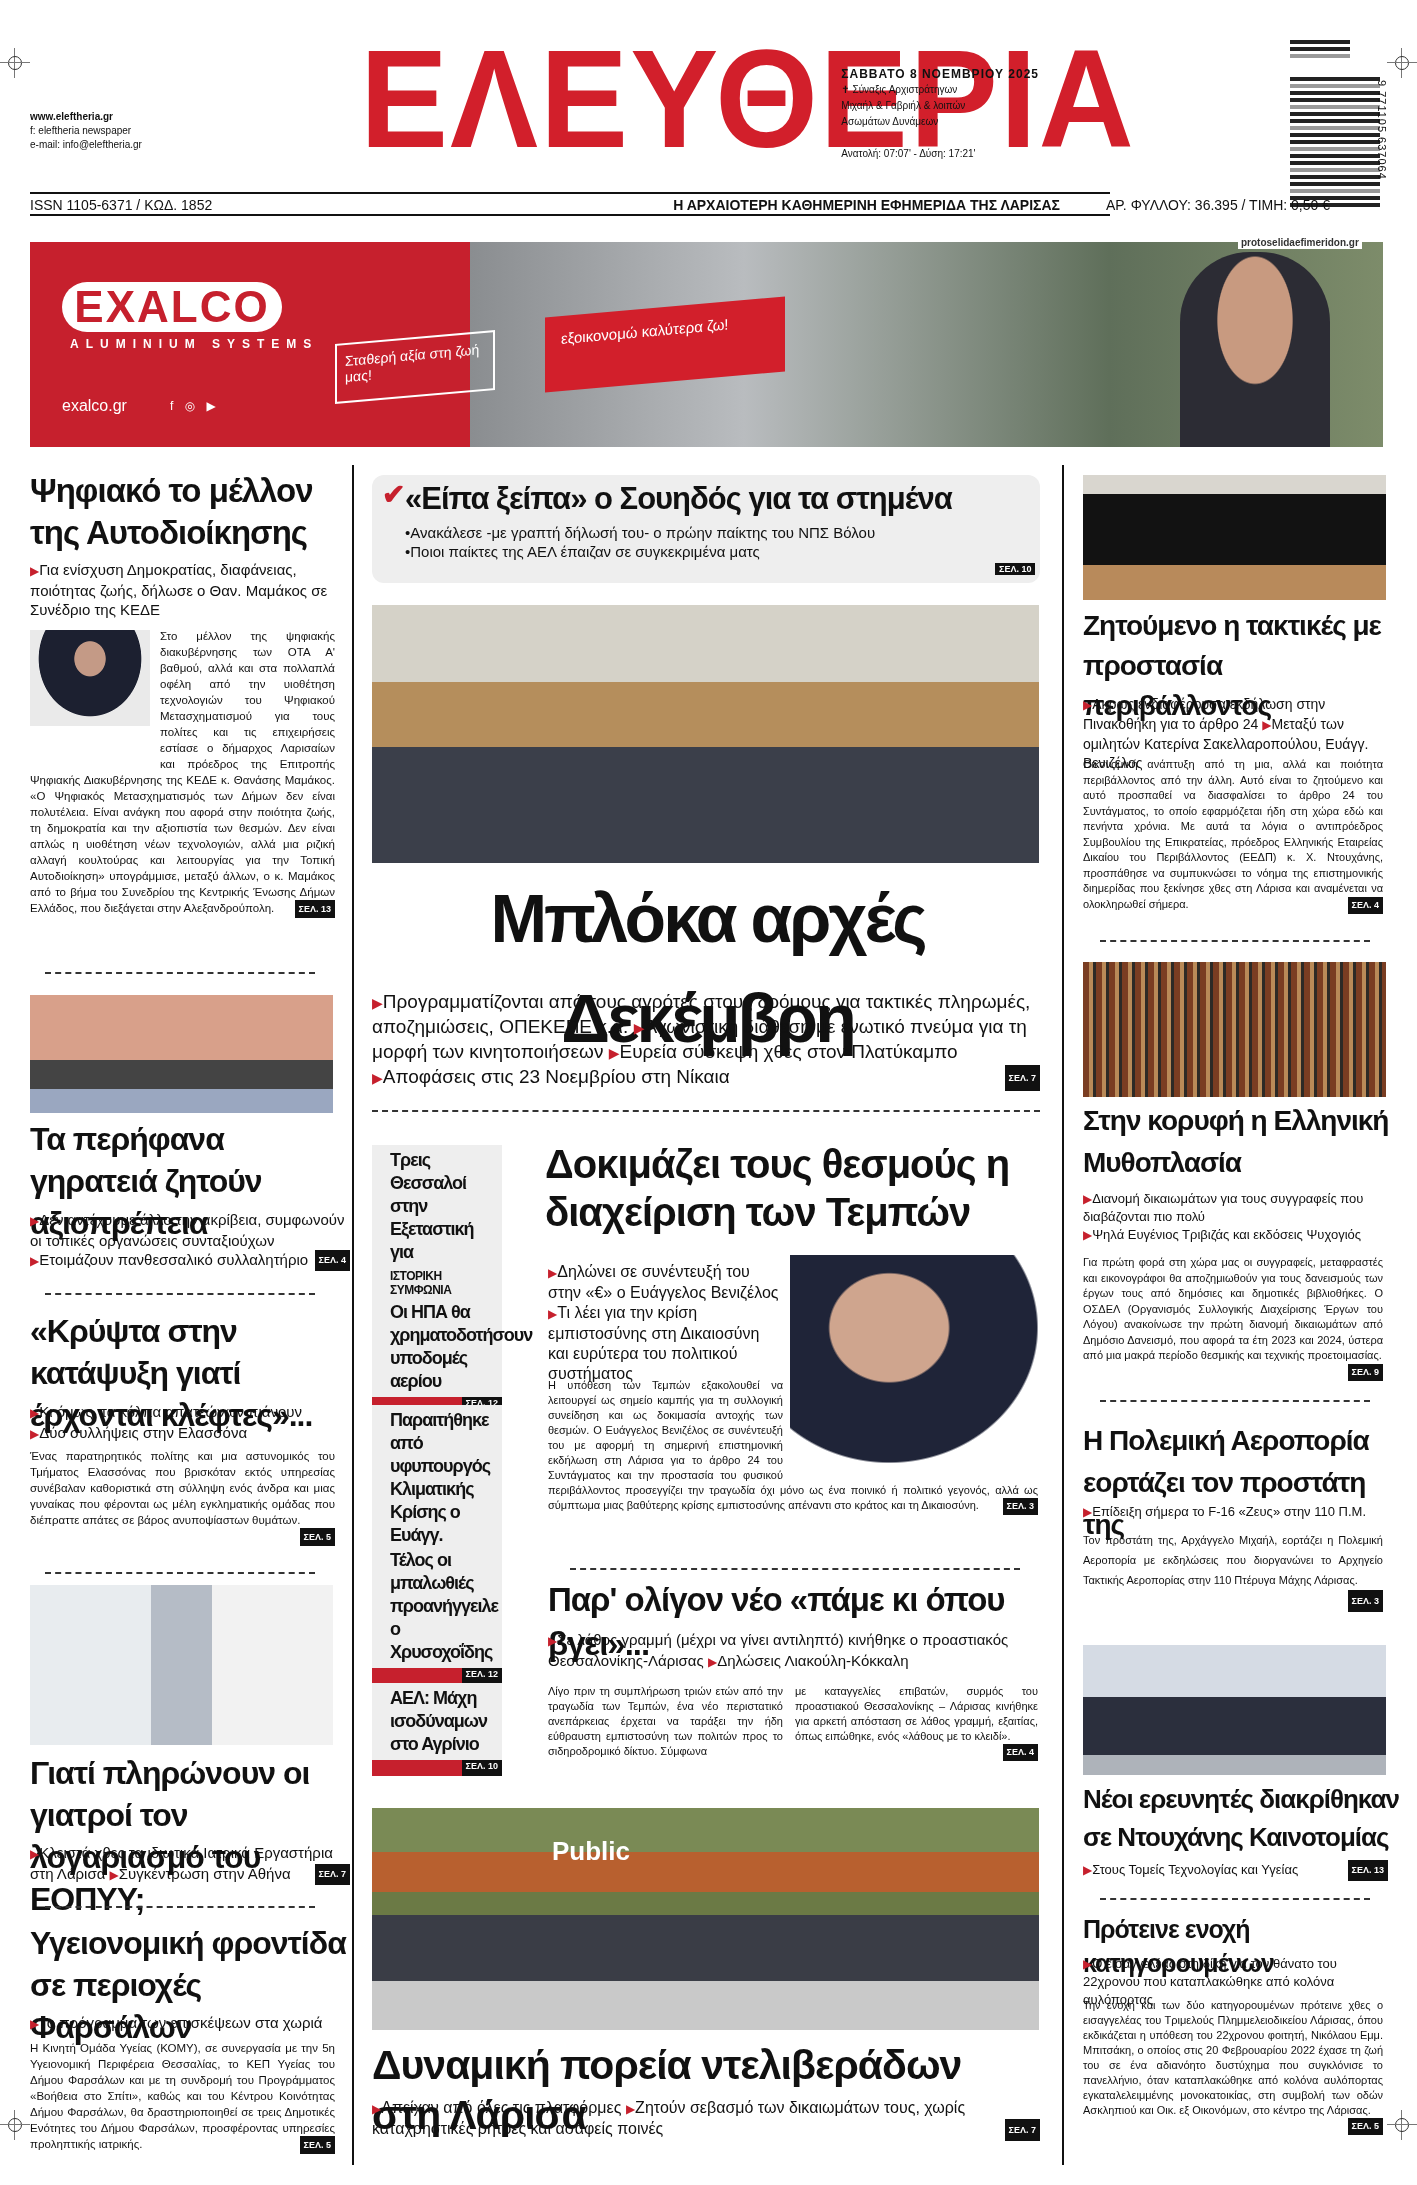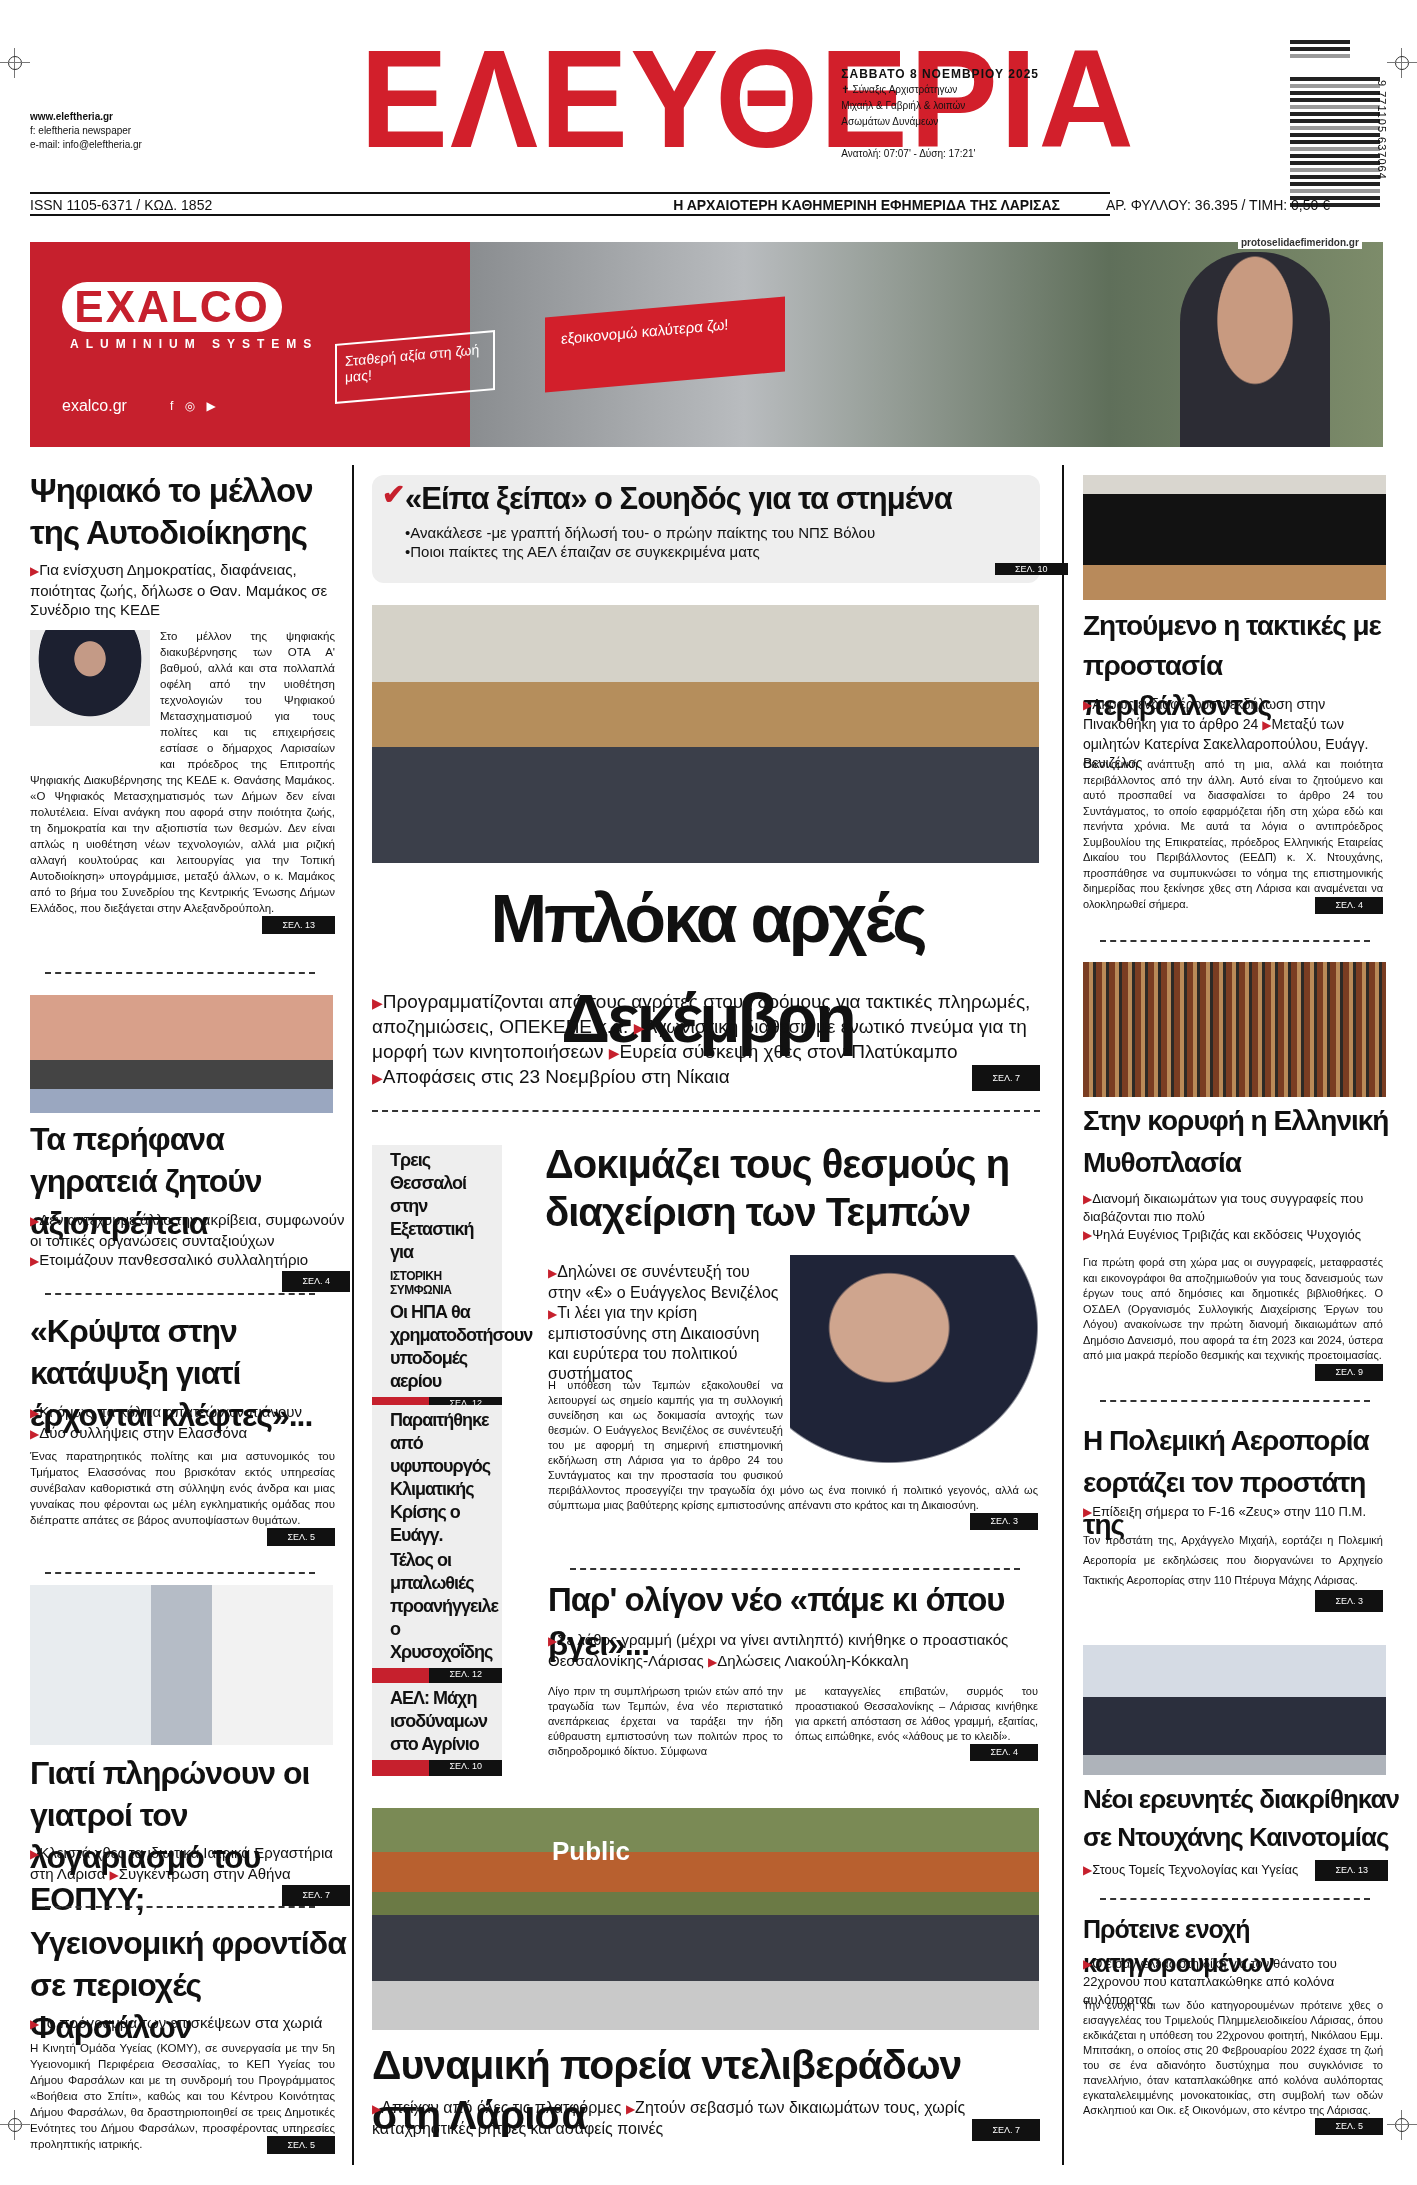--- a/index.html
+++ b/index.html
@@ -27,21 +27,21 @@
 .ad .slogan1{position:absolute;left:305px;top:95px;width:160px;height:60px;border:2px solid #fff;color:#fff;font-size:14px;padding:8px;transform:skewY(-5deg)}
 .ad .photo{position:absolute;left:440px;top:0;width:913px;height:205px;background:linear-gradient(90deg,#8a8d90 0%,#b9bcbf 30%,#5f6f5a 70%,#7d8c6a 100%)}
 .ad .slogan2{position:absolute;left:515px;top:65px;width:240px;height:75px;background:#d21f2b;color:#fff;font-size:15px;padding:14px 16px;transform:skewY(-5deg)}
 .ad .person{position:absolute;left:1150px;top:10px;width:150px;height:195px;background:radial-gradient(ellipse at 50% 35%,#c89a80 0 35%,#2c2c34 36%);border-radius:70px 70px 0 0}
 .watermark{left:1238px;top:236px;background:#fff;font-size:10px;font-weight:bold;color:#333;padding:1px 3px}
 .vline{position:absolute;width:2px;background:#111}
 .hl{font-family:"Liberation Sans",sans-serif;font-weight:bold;letter-spacing:-1px;transform-origin:left top}
 .sub-b{font-size:15px;line-height:19px}
 .sub-b .tri{color:#c6202d;font-size:12px}
 .body{font-size:11.5px;line-height:16px;text-align:justify}
-.sel{display:inline-block;background:#111;color:#fff;font-size:9px;font-weight:normal;padding:1px 20px;float:right}
+.sel{display:inline-block;background:#111;color:#fff;font-size:9px;font-weight:bold;padding:1px 4px;float:right}
 .dash{border-top:2px dashed #333;height:0;position:absolute}
 .img{position:absolute;overflow:hidden}
 .box{background:#eee;border-radius:12px}
 .sidebox{position:absolute;left:372px;width:130px;background:#eee}
 .sidebox .t{font-weight:bold;font-size:18px;line-height:23px;letter-spacing:-1px;padding:4px 6px 4px 18px}
 .sidebox .k{font-weight:bold;font-size:12px;padding:4px 6px 0 18px;letter-spacing:-.5px}
 .sidebox .bar{height:16px;background:#c6202d;position:relative}
 .sidebox .bar .sel{position:absolute;right:0;top:0;height:16px}
 </style>
 </head>

